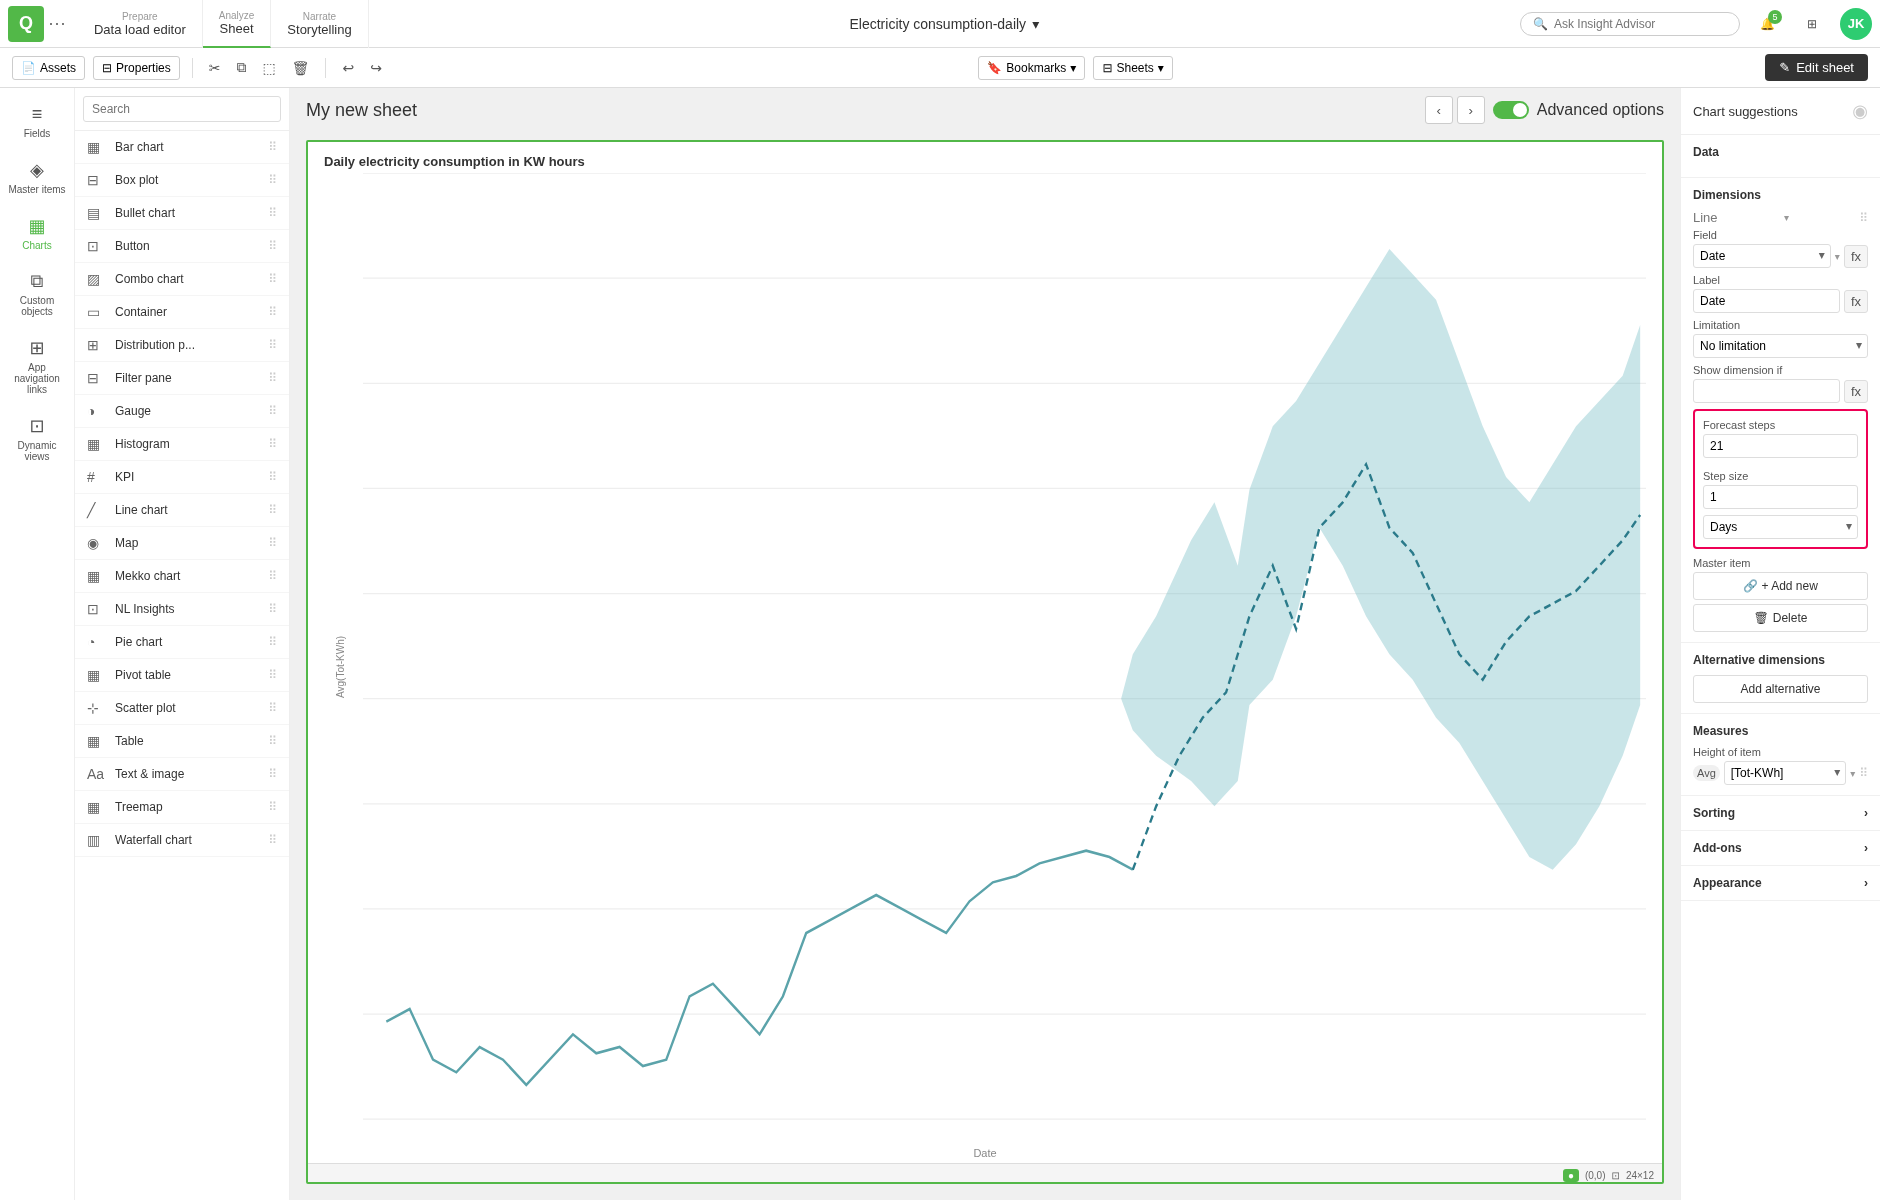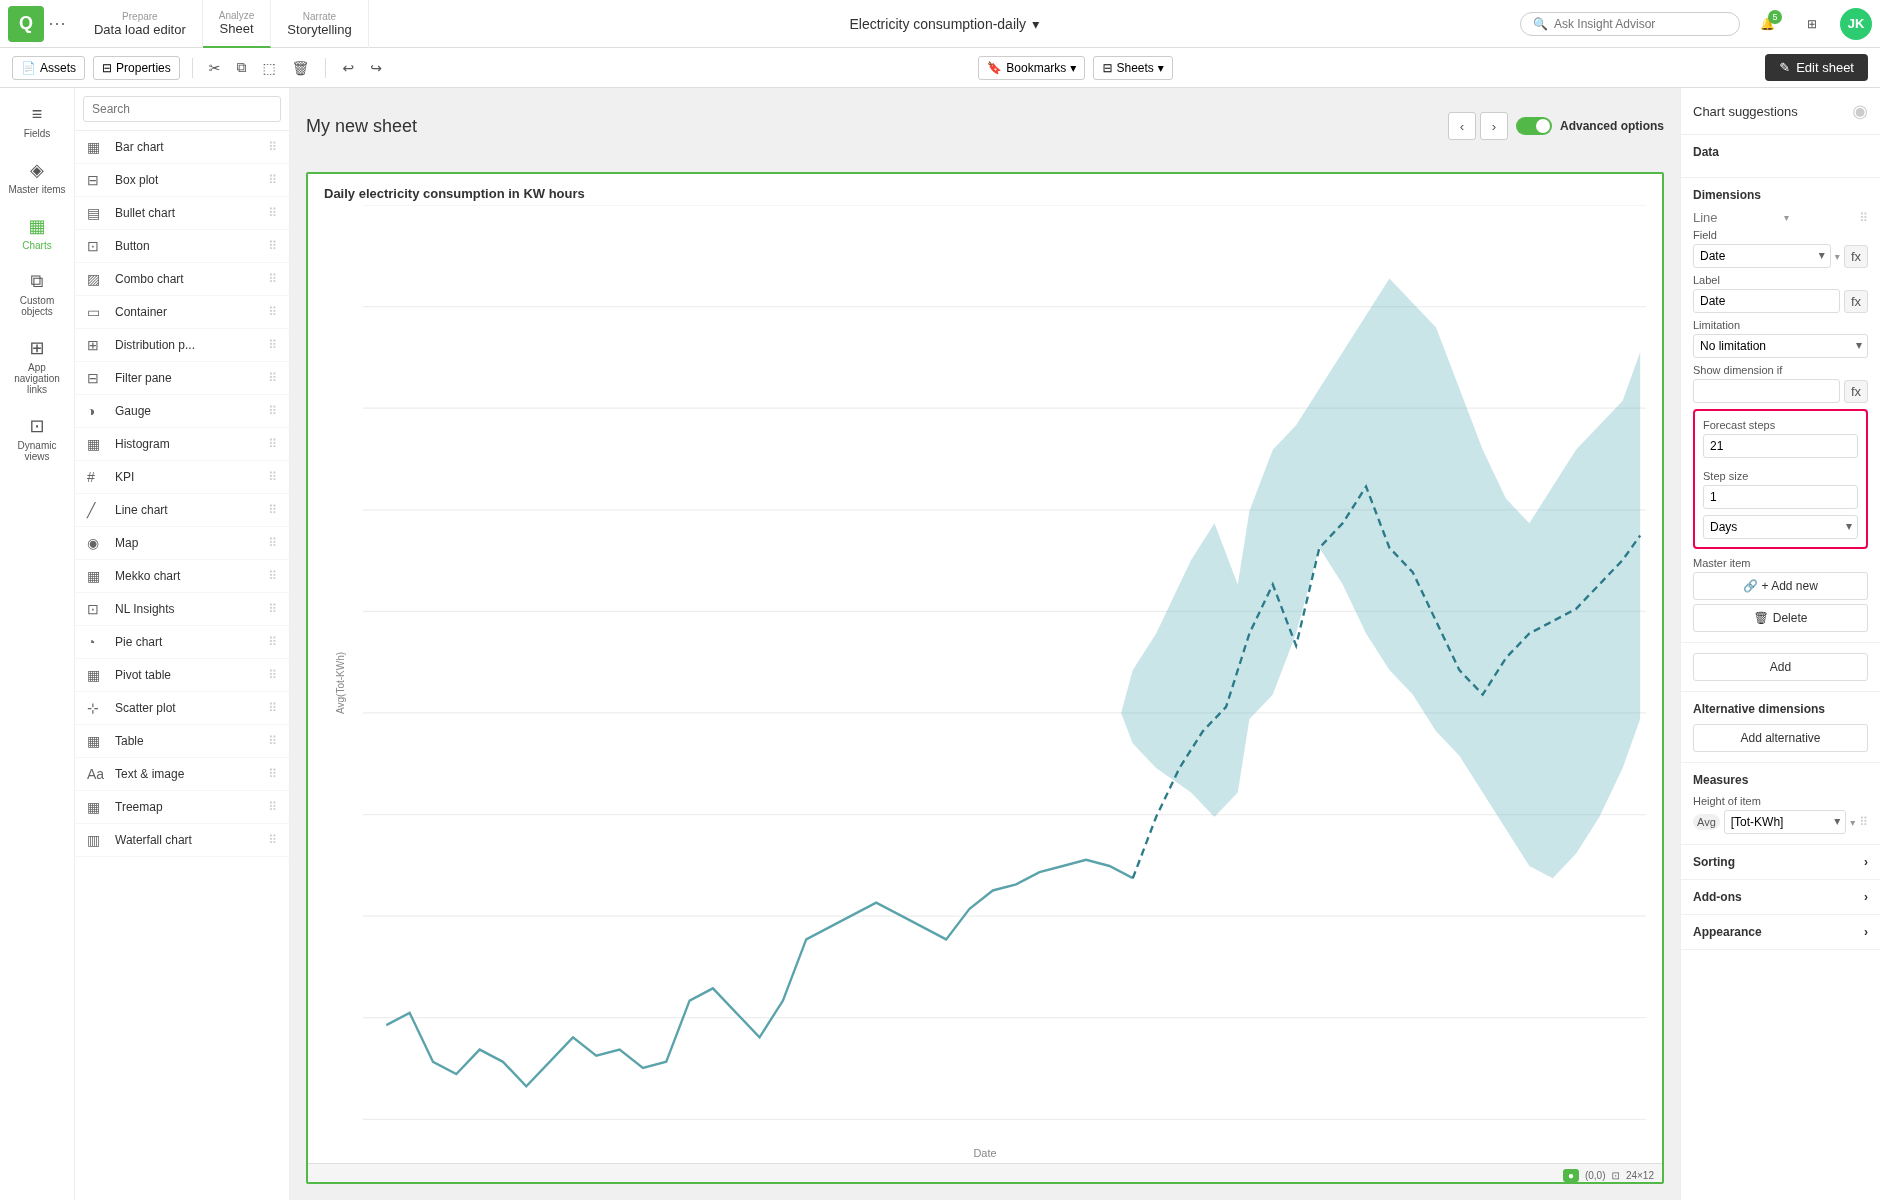--- a/index.html
+++ b/index.html
@@ -70,25 +70,25 @@
     .chart-item {
       display: flex; align-items: center; padding: 8px 12px; cursor: pointer;
       border-bottom: 1px solid #f5f5f5; gap: 8px;
     }
     .chart-item .ci-icon { width: 20px; color: #666; font-size: 14px; }
     .chart-item .ci-label { flex: 1; font-size: 12px; color: #333; }
     .chart-item .ci-drag { color: #ccc; font-size: 12px; }
 
     
     .canvas-area { flex: 1; background: #f0f0f0; display: flex; flex-direction: column; overflow: hidden; }
-    .canvas-header { display: flex; align-items: center; padding: 24px 16px; gap: 8px; background: #f0f0f0; }
+    .canvas-header { display: flex; align-items: center; padding: 8px 16px; gap: 8px; background: #f0f0f0; }
     .canvas-header h2 { font-size: 18px; color: #333; font-weight: 400; }
     .canvas-nav { display: flex; gap: 4px; margin-left: auto; }
     .canvas-nav-btn { width: 28px; height: 28px; border: 1px solid #ccc; border-radius: 3px; background: white; cursor: pointer; display: flex; align-items: center; justify-content: center; color: #555; }
-    .advanced-options-toggle { display: flex; align-items: center; gap: 8px; font-size: 12px; color: #333; font-weight: bold; }
+    .advanced-options-toggle { display: flex; align-items: center; gap: 8px; font-size: 16px; color: #333; }
     .toggle-switch { width: 36px; height: 18px; background: #52b848; border-radius: 9px; position: relative; cursor: pointer; }
     .toggle-switch::after { content: ''; position: absolute; width: 14px; height: 14px; background: white; border-radius: 50%; top: 2px; right: 2px; }
 
     .chart-container { flex: 1; padding: 8px 16px 16px; }
     .chart-box { background: white; border: 2px solid #52b848; height: 100%; border-radius: 2px; position: relative; overflow: hidden; }
     .chart-title { padding: 12px 16px 4px; font-size: 13px; font-weight: 600; color: #333; }
 
     
     .properties-panel { width: 200px; background: #fff; border-left: 1px solid #eee; overflow-y: auto; font-size: 12px; }
     .prop-header { padding: 12px; border-bottom: 1px solid #eee; display: flex; align-items: center; justify-content: space-between; }
@@ -508,23 +508,20 @@
         <span>🔗</span>
         <span>+ Add new</span>
       </button>
 
       <button class="prop-btn-delete">
         <span>🗑</span>
         <span>Delete</span>
       </button>
     </div>
 
-    <div class="prop-section">
-      <button class="prop-btn-add">Add</button>
-    </div>
 
     <div class="prop-section">
       <div class="prop-section-title">Alternative dimensions</div>
       <button class="prop-btn-add">Add alternative</button>
     </div>
 
     <div class="prop-section">
       <div class="prop-section-title">Measures</div>
       <div class="prop-label">Height of item</div>
       <div class="measure-row">

